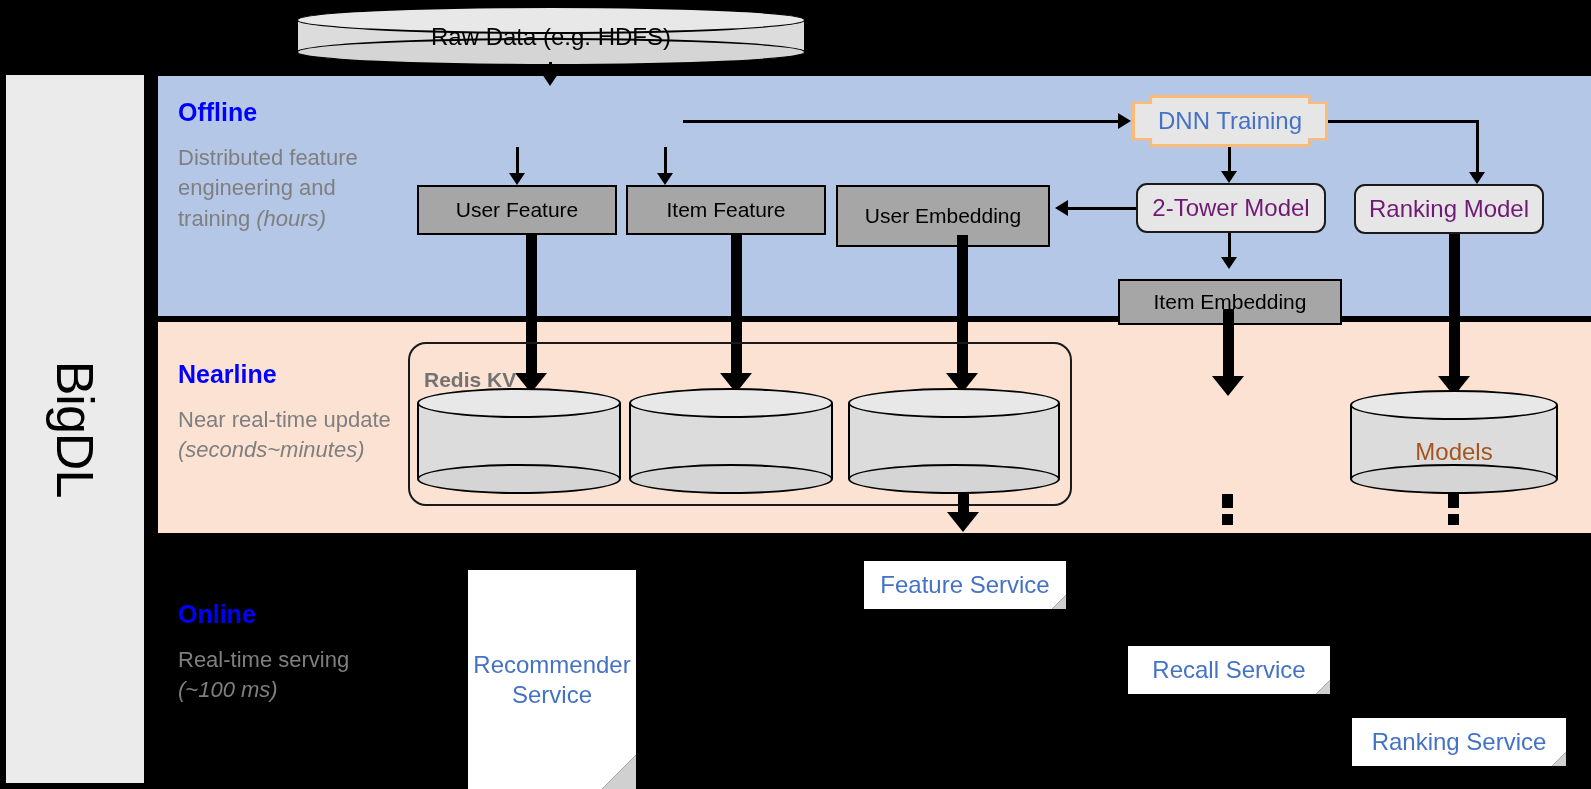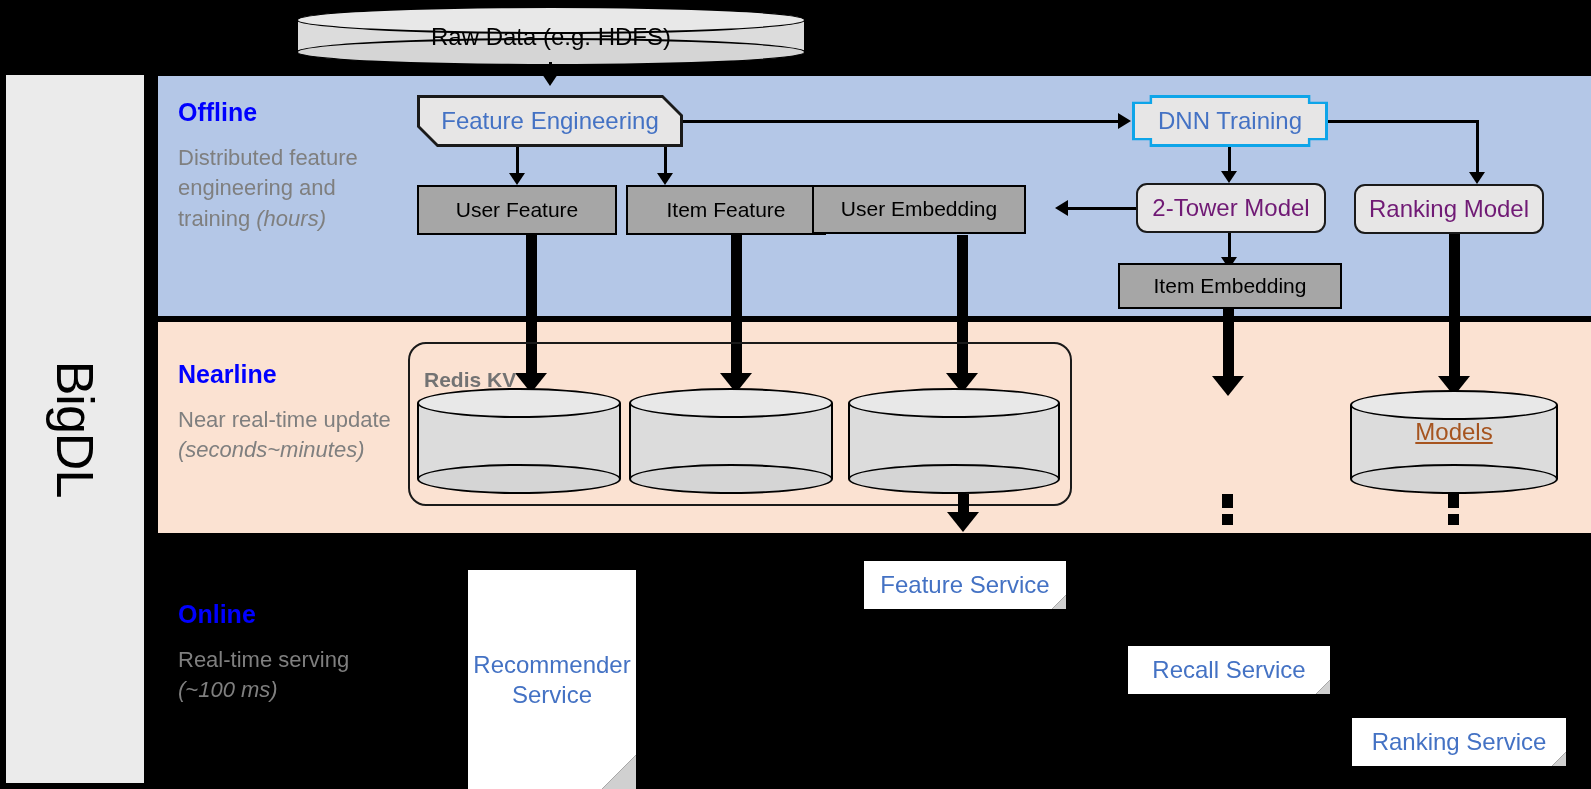--- a/index.html
+++ b/index.html
@@ -84,21 +84,21 @@
   .clip-inner {
     position:absolute; left:3px; top:3px; right:3px; bottom:3px;
     background:#e7e6e6;
     clip-path: polygon(0 0, calc(100% - 18px) 0, 100% 18px, 100% 100%, 18px 100%, 0 calc(100% - 18px));
     display:flex; align-items:center; justify-content:center;
     font-size:24px;
   }
 
   
   .flange-outer {
-    position:absolute; background:#0ea5e9;
+    position:absolute; background:#fdba74;
     clip-path: polygon(
       9% 0%, 91% 0%, 91% 13%, 100% 13%, 100% 87%, 91% 87%, 91% 100%,
       9% 100%, 9% 87%, 0% 87%, 0% 13%, 9% 13%);
     text-align: right;
   }
   .flange-inner {
     position:absolute; left:3px; top:3px; right:3px; bottom:3px;
     background:#e7e6e6;
     clip-path: polygon(
       9% 0%, 91% 0%, 91% 13%, 100% 13%, 100% 87%, 91% 87%, 91% 100%,
@@ -217,23 +217,20 @@
   <div class="cyl" style="left:296px; top:6px; width:510px; height:60px;text-align:right;">
     <div class="body" style="top:14px; height:34px;"></div>
     <div class="top" style="height:28px;"></div>
     <div class="bottom" style="top:32px; height:28px;"></div>
     <div class="caption txt-black" style="top:14px; height:34px;">Raw Data (e.g. HDFS)</div>
   </div>
 
   <div class="ln ln-thin-v" style="left:549px; top:62px; height:16px;"></div>
   <div class="arw-down" style="left:542px; top:74px;"></div>
 
-  <div class="clip-outer" style="left:417px; top:95px; width:266px; height:52px;">
-    <div class="clip-inner txt-blue">Feature Engineering</div>
-  </div>
 
   <div class="ln ln-thin-h" style="left:683px; top:120px; width:441px;"></div>
   <div class="arw-right" style="left:1118px; top:113px;"></div>
 
   <div class="flange-outer" style="left:1132px; top:95px; width:196px; height:52px;">
     <div class="flange-inner txt-blue">DNN Training</div>
   </div>
 
   <div class="ln ln-thin-v" style="left:516px; top:147px; height:28px;"></div>
   <div class="arw-down" style="left:509px; top:173px;"></div>
@@ -249,39 +246,39 @@
   <div class="arw-down" style="left:1469px; top:172px;"></div>
 
   <div class="node grey-box" style="left:417px; top:185px; width:200px; height:50px;">
     <span>User Feature</span>
   </div>
 
   <div class="node grey-box" style="left:626px; top:185px; width:200px; height:50px;">
     <span>Item Feature</span>
   </div>
 
-  <div class="node grey-box" style="left:812px; top:185px; width:214px; height:49px;">
+  <div class="node grey-box" style="left:836px; top:185px; width:214px; height:62px;">
     <span>User Embedding</span>
   </div>
 
   <div class="ln ln-thin-h" style="left:1068px; top:207px; width:68px;"></div>
   <div class="arw-left" style="left:1055px; top:200px;"></div>
 
   <div class="node proc-box rounded txt-green" style="left:1136px; top:183px; width:190px; height:50px;">
     <span>2-Tower Model</span>
   </div>
 
   <div class="node proc-box rounded txt-green" style="left:1354px; top:184px; width:190px; height:50px;">
     <span>Ranking Model</span>
   </div>
 
   <div class="ln ln-thin-v" style="left:1228px; top:233px; height:26px;"></div>
   <div class="arw-down" style="left:1221px; top:257px;"></div>
 
-  <div class="node grey-box" style="left:1118px; top:263px; width:224px; height:46px;">
+  <div class="node grey-box" style="left:1118px; top:279px; width:224px; height:46px;">
     <span>Item Embedding</span>
   </div>
 
   <div class="ln ln-thick-v" style="left:526px; top:235px; height:140px;"></div>
   <div class="arw-down-thick" style="left:515px; top:373px;"></div>
 
   <div class="ln ln-thick-v" style="left:731px; top:235px; height:140px;"></div>
   <div class="arw-down-thick" style="left:720px; top:373px;"></div>
 
   <div class="ln ln-thick-v" style="left:957px; top:235px; height:140px;"></div>
@@ -312,21 +309,21 @@
     <div class="body" style="top:15px; height:76px;"></div>
     <div class="top" style="height:30px;"></div>
     <div class="bottom" style="top:76px; height:30px;"></div>
   </div>
 
 
   <div class="cyl" style="left:1350px; top:390px; width:208px; height:104px;">
     <div class="body" style="top:15px; height:74px;"></div>
     <div class="top" style="height:30px;"></div>
     <div class="bottom" style="top:74px; height:30px;"></div>
-    <div class="caption txt-brown" style="top:12px; height:60px;text-decoration:underline;">Models</div>
+    <div class="caption txt-brown" style="top:32px; height:60px;">Models</div>
   </div>
 
   <div class="ln ln-thick-v" style="left:958px; top:494px; height:20px;"></div>
   <div class="arw-down-thick" style="left:947px; top:512px;"></div>
 
   <div class="sq" style="left:1222px; top:494px; width:11px; height:14px;"></div>
   <div class="sq" style="left:1222px; top:514px; width:11px; height:11px;"></div>
 
   <div class="sq" style="left:1448px; top:494px; width:11px; height:14px;"></div>
   <div class="sq" style="left:1448px; top:514px; width:11px; height:11px;"></div>

